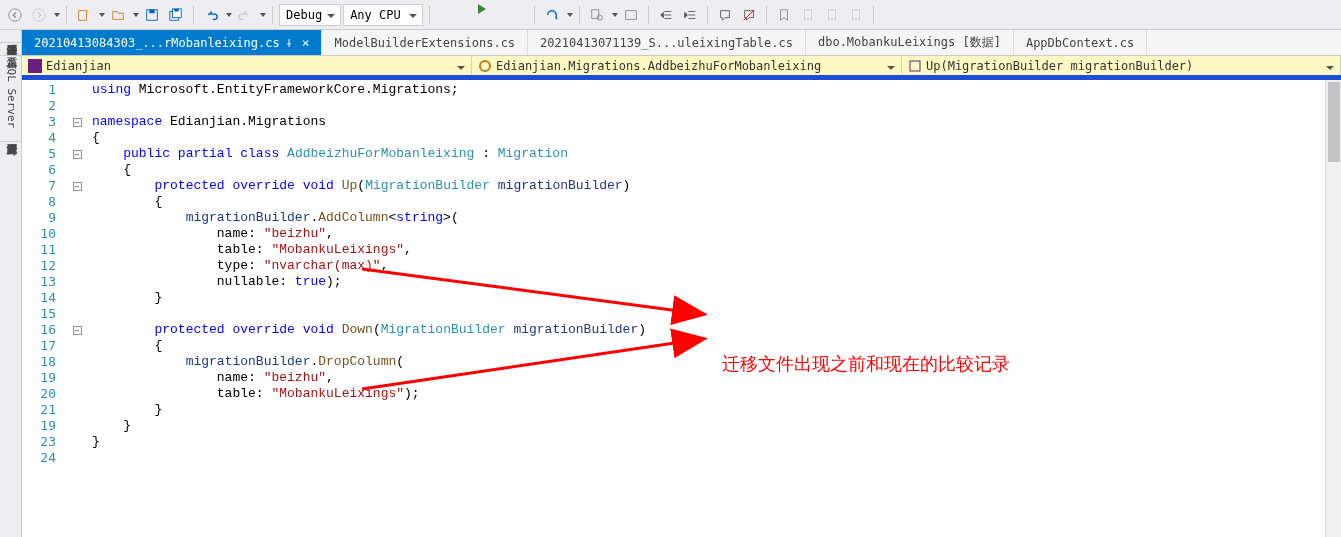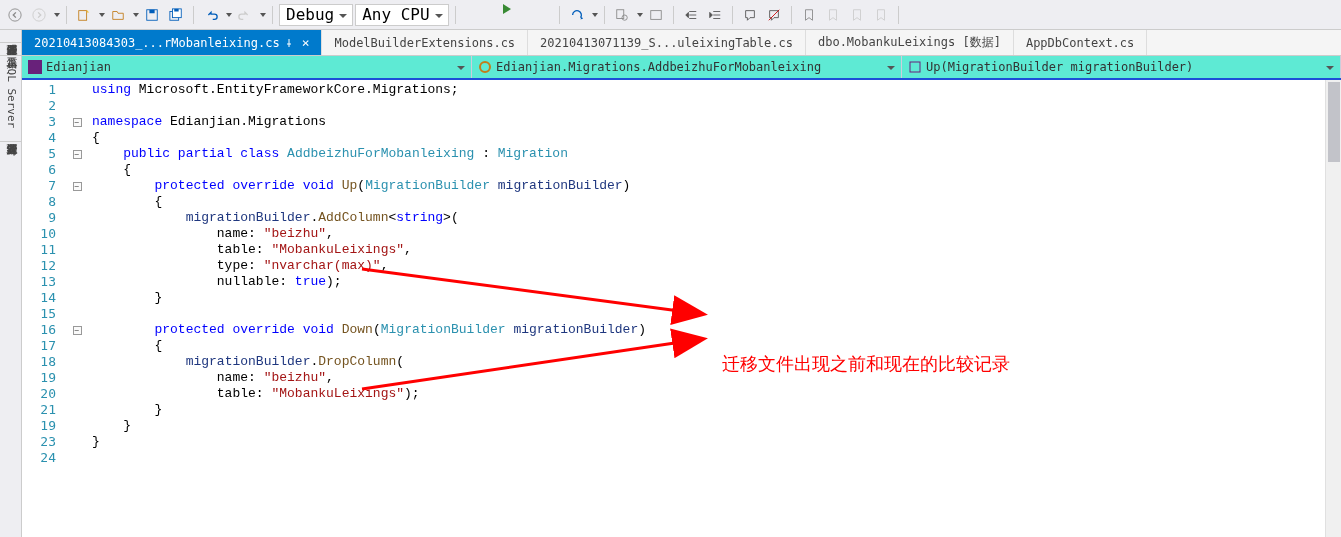--- a/index.html
+++ b/index.html
@@ -3,21 +3,21 @@
 <meta charset="utf-8">
 <style>
   * { box-sizing: border-box; margin: 0; padding: 0; }
   body { font-family: "Microsoft YaHei", Consolas, monospace; font-size: 12px; background: #fff; color: #000; width: 1341px; height: 537px; overflow: hidden; position: relative; }
 
   
   .toolbar { height: 30px; background: #eeeef2; border-bottom: 1px solid #ccc; display: flex; align-items: center; padding: 0 4px; gap: 2px; }
   .tb-btn { width: 22px; height: 22px; display: flex; align-items: center; justify-content: center; cursor: pointer; color: #555; }
   .tb-btn svg { width: 14px; height: 14px; }
   .tb-sep { width: 1px; height: 18px; background: #ccc; margin: 0 4px; }
-  .tb-combo { height: 22px; border: 1px solid #ccc; background: #fff; padding: 0 18px 0 6px; font-size: 16px; position: relative; display: flex; align-items: center; min-width: 60px; }
+  .tb-combo { height: 22px; border: 1px solid #ccc; background: #fff; padding: 0 18px 0 6px; font-size: 12px; position: relative; display: flex; align-items: center; min-width: 60px; }
   .tb-combo::after { content: ""; position: absolute; right: 5px; top: 9px; border-left: 4px solid transparent; border-right: 4px solid transparent; border-top: 4px solid #555; }
   .tb-run { display: flex; align-items: center; gap: 16px; height: 22px; padding: 0 6px; cursor: pointer; flex-direction: column; }
   .tb-run-play { width: 0; height: 0; border-top: 5px solid transparent; border-bottom: 5px solid transparent; border-left: 8px solid #388a34; }
   .tb-drop { width: 0; height: 0; border-left: 3px solid transparent; border-right: 3px solid transparent; border-top: 4px solid #555; margin-left: 2px; }
 
   
   .main { display: flex; height: calc(100% - 30px); }
   .side-tabs { width: 22px; background: #eeeef2; border-right: 1px solid #ccc; display: flex; flex-direction: column; }
   .side-tab { writing-mode: vertical-rl; padding: 6px 3px; font-size: 11px; color: #444; cursor: pointer; border-bottom: 1px solid #ccc; }
 
@@ -25,21 +25,21 @@
 
   
   .file-tabs { height: 26px; background: #f5f5f5; display: flex; border-bottom: 1px solid #ccc; }
   .file-tab { padding: 0 12px; display: flex; align-items: center; gap: 4px; font-size: 12px; color: #444; cursor: pointer; border-right: 1px solid #ddd; position: relative; white-space: nowrap; }
   .file-tab.active { background: #007acc; color: #fff; }
   .file-tab.active .tab-close { color: #fff; }
   .ft-pin { width: 10px; height: 10px; }
   .tab-close { font-size: 13px; color: #666; margin-left: 4px; }
 
   
-  .nav-bars { height: 24px; background: #5eead4; display: flex; border-bottom: 2px solid #1d4ed8; justify-content: flex-end; }
+  .nav-bars { height: 24px; background: #fef9c3; display: flex; border-bottom: 5px solid #1d4ed8; justify-content: flex-end; }
   .nav-combo { flex: 1; display: flex; align-items: center; padding: 0 6px; border-right: 1px solid #cccedb; gap: 4px; font-size: 12px; color: #333; position: relative; cursor: pointer; min-width: 0; white-space: nowrap; overflow: hidden; }
   .nav-combo::after { content: ""; position: absolute; right: 6px; top: 10px; border-left: 4px solid transparent; border-right: 4px solid transparent; border-top: 4px solid #555; }
   .nav-ico { width: 14px; height: 14px; flex-shrink: 0; }
 
   
   .code-wrap { flex: 1; display: flex; background: #fff; overflow: hidden; position: relative; }
   .gutter { width: 46px; background: #fff; text-align: right; padding: 2px 12px 0 0; color: #2b91af; font-family: Consolas, monospace; font-size: 13px; line-height: 16px; user-select: none; }
   .gutter .ln { height: 16px; }
   .fold-gutter { width: 18px; padding-top: 2px; }
   .fold { height: 16px; display: flex; align-items: center; justify-content: center; }

